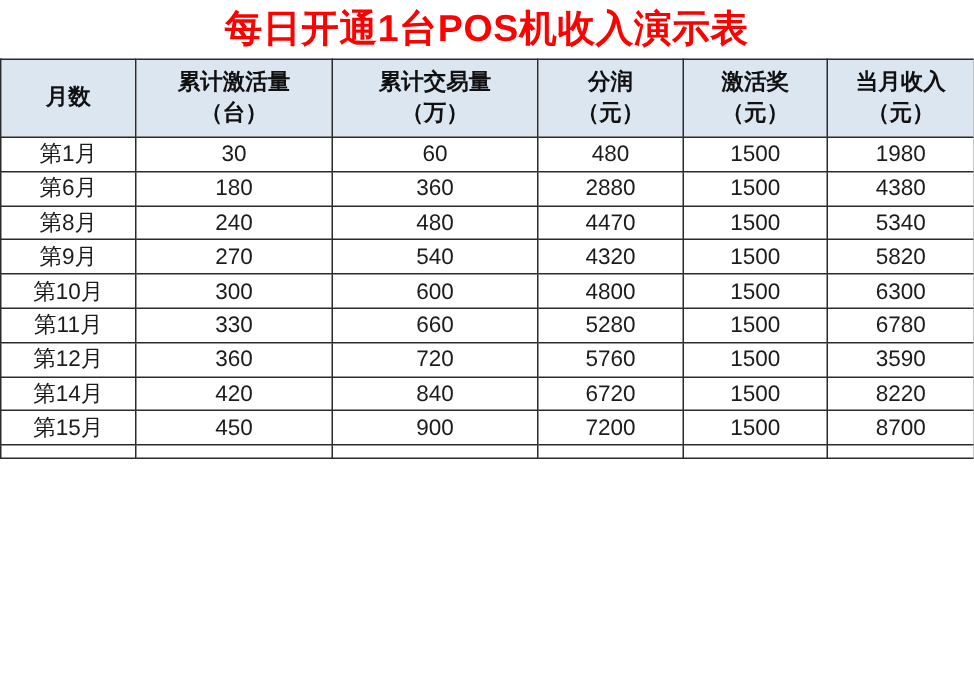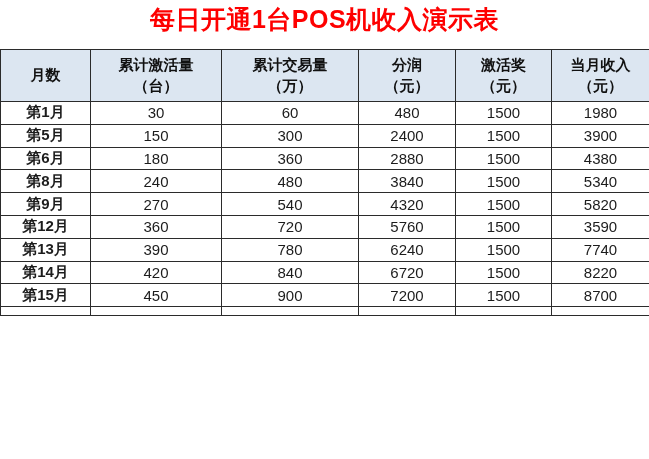--- a/index.html
+++ b/index.html
@@ -10,21 +10,21 @@
   body {
     width: 649px;
     height: 459px;
     overflow: hidden;
     position: relative;
     font-family: "Liberation Sans", "DejaVu Sans", sans-serif;
     -webkit-font-smoothing: antialiased;
   }
   .title {
     width: 649px;
-    height: 48px;
+    height: 38px;
     line-height: 38px;
     text-align: center;
     font-size: 25px;
     font-weight: bold;
     color: #fe0000;
     letter-spacing: 0.5px;
     white-space: nowrap;
   }
   table.income-table {
     border-collapse: collapse;
@@ -50,21 +50,21 @@
     line-height: 1.35;
   }
   .income-table td {
     height: 21.8px;
     font-size: 15px;
     font-weight: normal;
     color: #1c1c1c;
     background: #ffffff;
   }
   .income-table td.month {
-    font-weight: bold;
+    font-weight: normal;
   }
   col.c-month   { width: 90px; }
   col.c-activ   { width: 131px; }
   col.c-trans   { width: 137px; }
   col.c-profit  { width: 97px; }
   col.c-bonus   { width: 96px; }
   col.c-income  { width: 98px; }
   .hdr-unit { display: block; font-weight: bold; }
   tr.stub-row td {
     height: 8px;
@@ -141,68 +141,68 @@
   <tbody>
       <tr>
         <td class="month">第1月</td>
         <td>30</td>
         <td>60</td>
         <td>480</td>
         <td>1500</td>
         <td>1980</td>
       </tr>
       <tr>
-        <td class="month">第5月</td>
-        <td>150</td>
-        <td>300</td>
-        <td>2400</td>
-        <td>1500</td>
-        <td>3900</td>
-      </tr>
-      <tr>
         <td class="month">第6月</td>
         <td>180</td>
         <td>360</td>
         <td>2880</td>
         <td>1500</td>
         <td>4380</td>
       </tr>
       <tr>
         <td class="month">第8月</td>
         <td>240</td>
         <td>480</td>
-        <td>3840</td>
+        <td>4470</td>
         <td>1500</td>
         <td>5340</td>
       </tr>
       <tr>
         <td class="month">第9月</td>
         <td>270</td>
         <td>540</td>
         <td>4320</td>
         <td>1500</td>
         <td>5820</td>
       </tr>
       <tr>
+        <td class="month">第10月</td>
+        <td>300</td>
+        <td>600</td>
+        <td>4800</td>
+        <td>1500</td>
+        <td>6300</td>
+      </tr>
+      <tr>
+        <td class="month">第11月</td>
+        <td>330</td>
+        <td>660</td>
+        <td>5280</td>
+        <td>1500</td>
+        <td>6780</td>
+      </tr>
+      <tr>
         <td class="month">第12月</td>
         <td>360</td>
         <td>720</td>
         <td>5760</td>
         <td>1500</td>
         <td>3590</td>
       </tr>
       <tr>
-        <td class="month">第13月</td>
-        <td>390</td>
-        <td>780</td>
-        <td>6240</td>
-        <td>1500</td>
-        <td>7740</td>
-      </tr>
-      <tr>
         <td class="month">第14月</td>
         <td>420</td>
         <td>840</td>
         <td>6720</td>
         <td>1500</td>
         <td>8220</td>
       </tr>
       <tr>
         <td class="month">第15月</td>
         <td>450</td>

